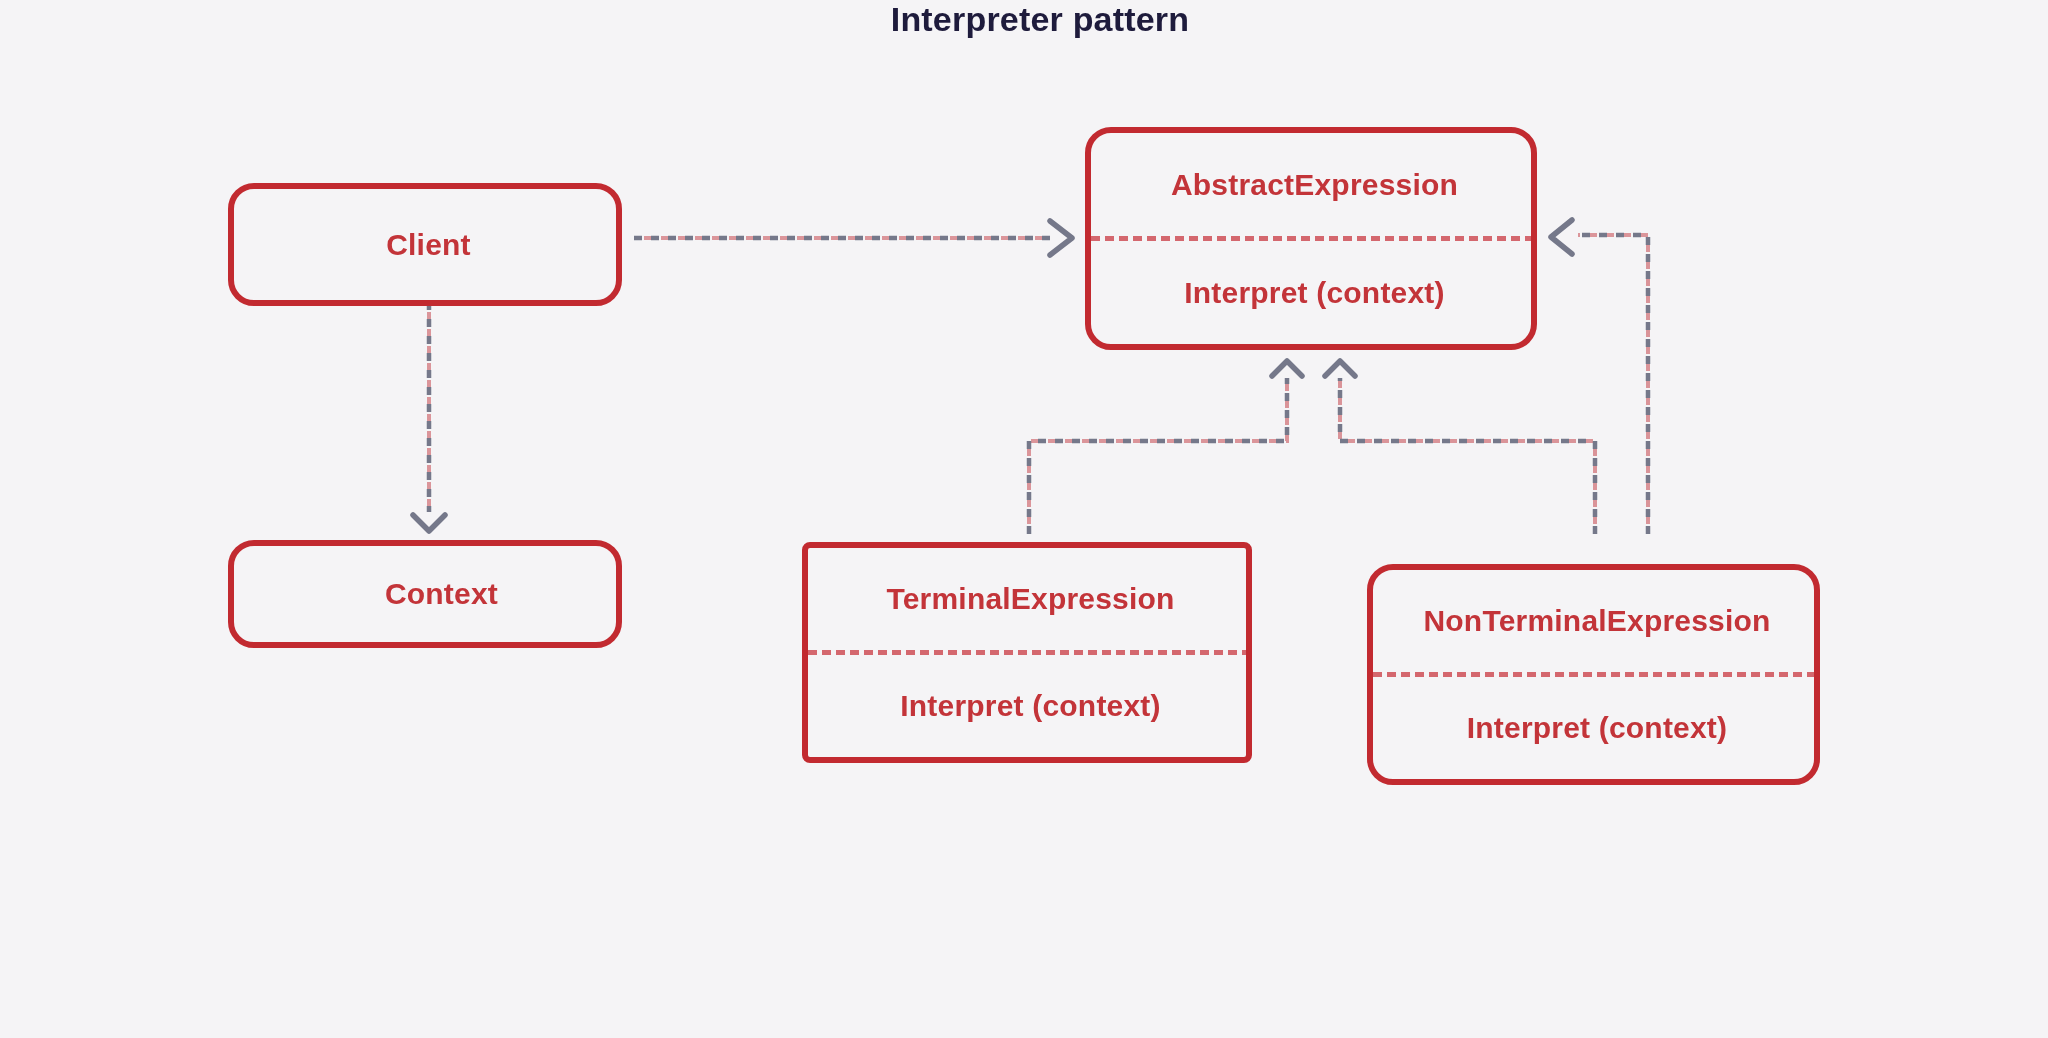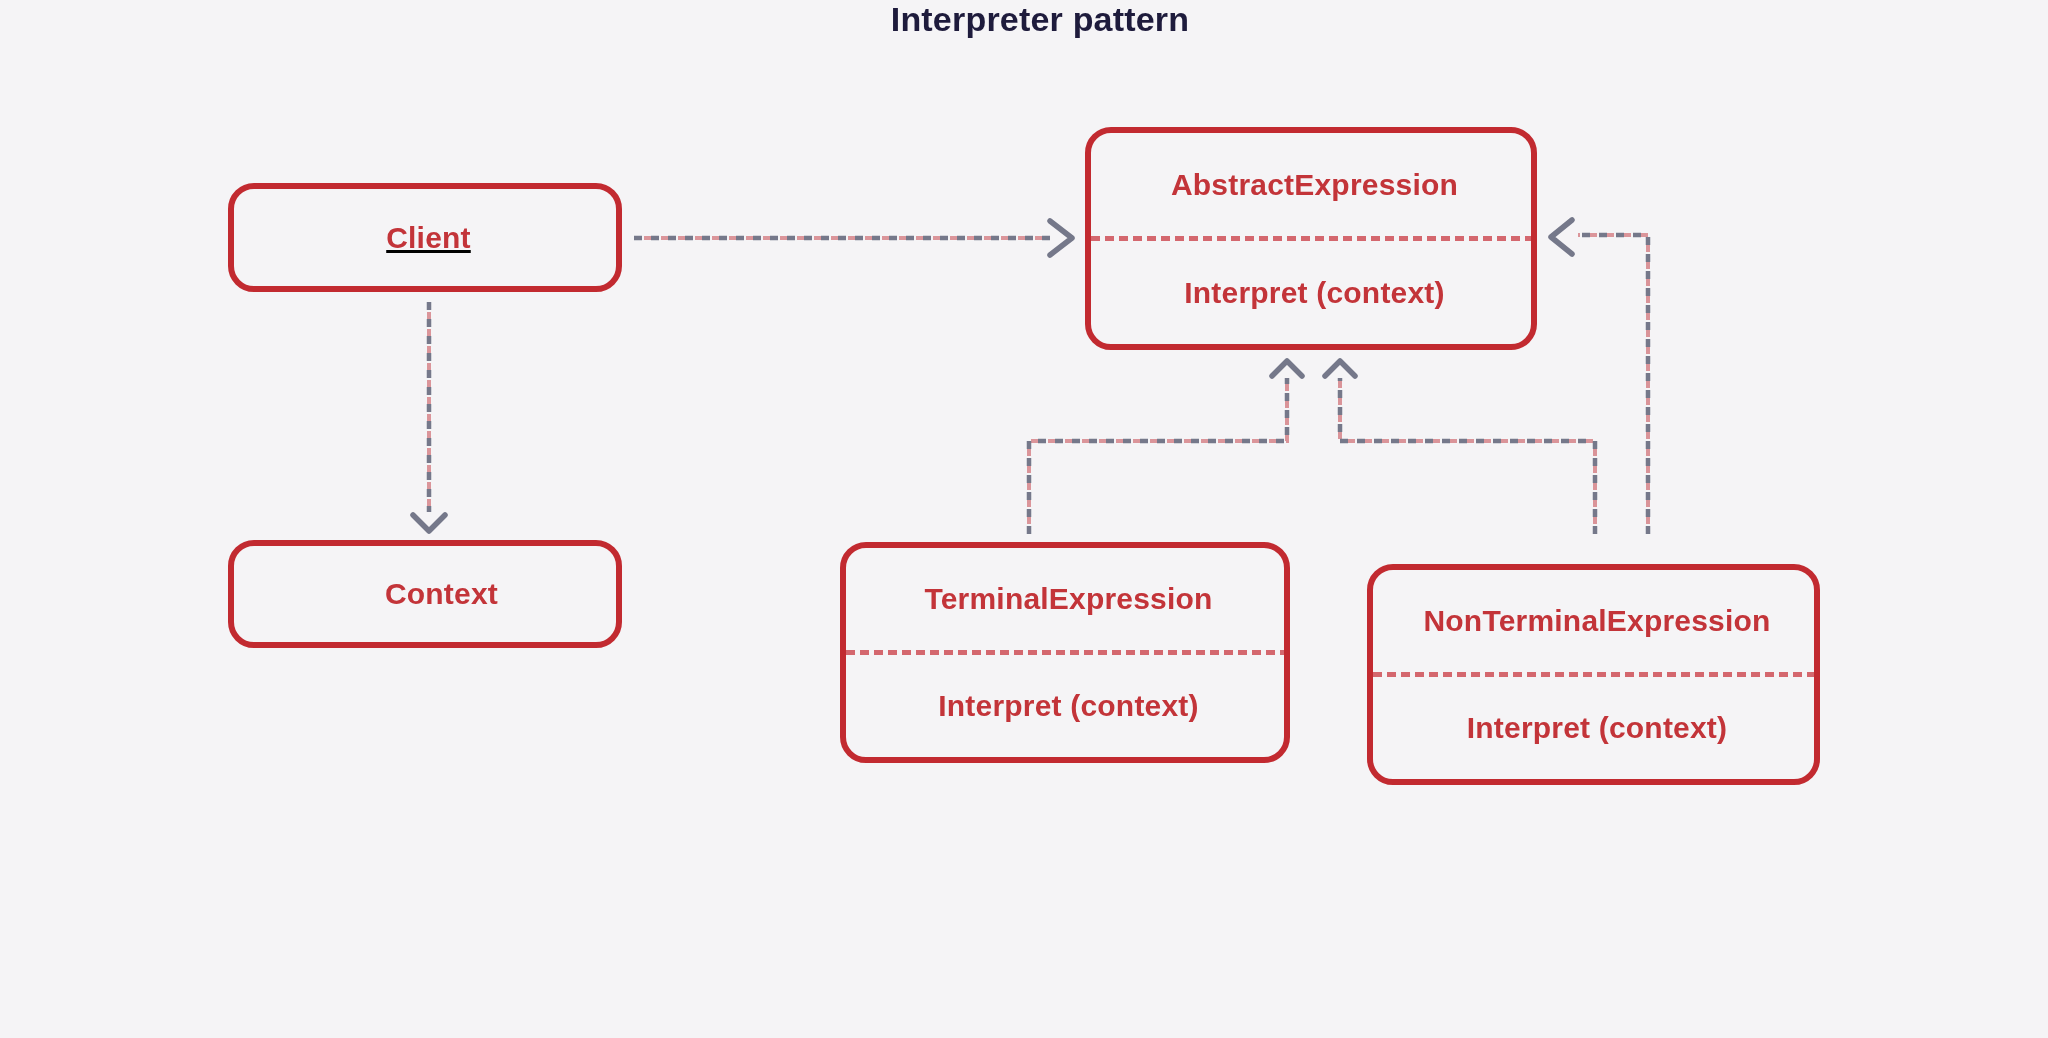--- a/index.html
+++ b/index.html
@@ -58,24 +58,24 @@
     position: absolute;
     left: 16px; top: 882;
     width: 2048px;
     text-align: center;
     color: var(--navy);
     font-weight: 700;
     font-size: 34px;
     letter-spacing: 0.2px;
   }
   
-  #box-client      { left: 228px;  top: 183px; width: 394px; height: 109px; text-decoration: underline; }
+  #box-client      { left: 228px;  top: 183px; width: 394px; height: 123px; }
   #box-context     { left: 228px;  top: 540px; width: 394px; height: 108px; padding-left: 26px; }
   #box-abstract    { left: 1085px; top: 127px; width: 452px; height: 223px; }
-  #box-terminal    { left: 840px;  top: 542px; width: 450px; height: 221px; }
+  #box-terminal    { left: 802px;  top: 542px; width: 450px; height: 221px; border-radius: 8px; }
   #box-nonterminal { left: 1367px; top: 564px; width: 453px; height: 221px; }
 </style>
 </head>
 <body>
 
 <div class="canvas">
 
   <svg class="edges" viewBox="0 0 2048 1038" xmlns="http://www.w3.org/2000/svg">
     <g fill="none" stroke-linecap="butt">
 

